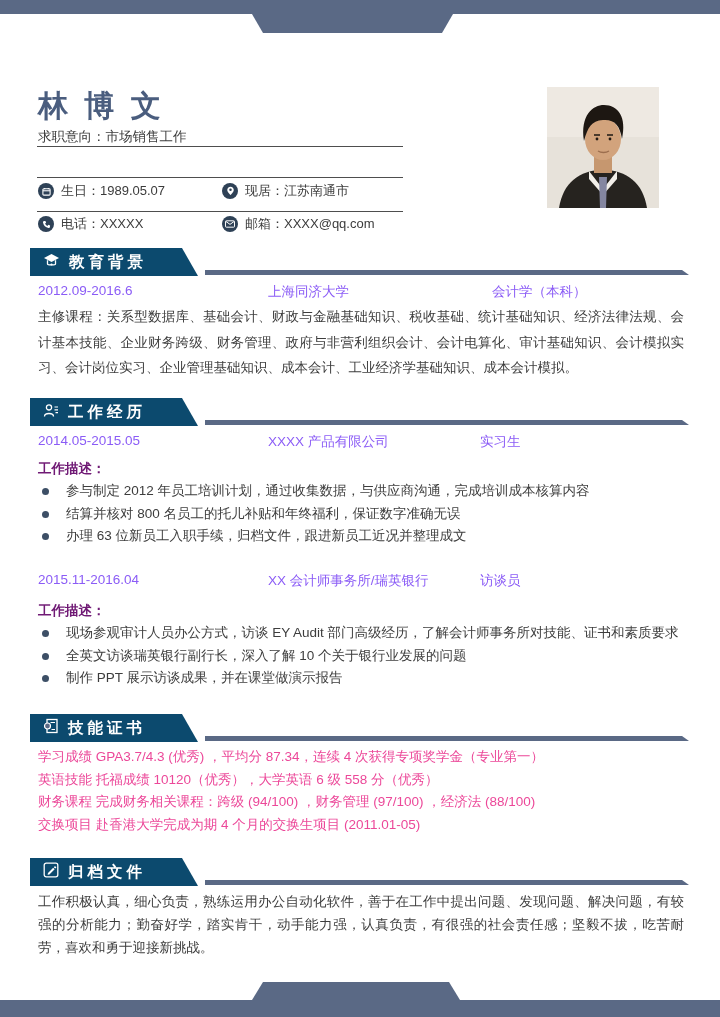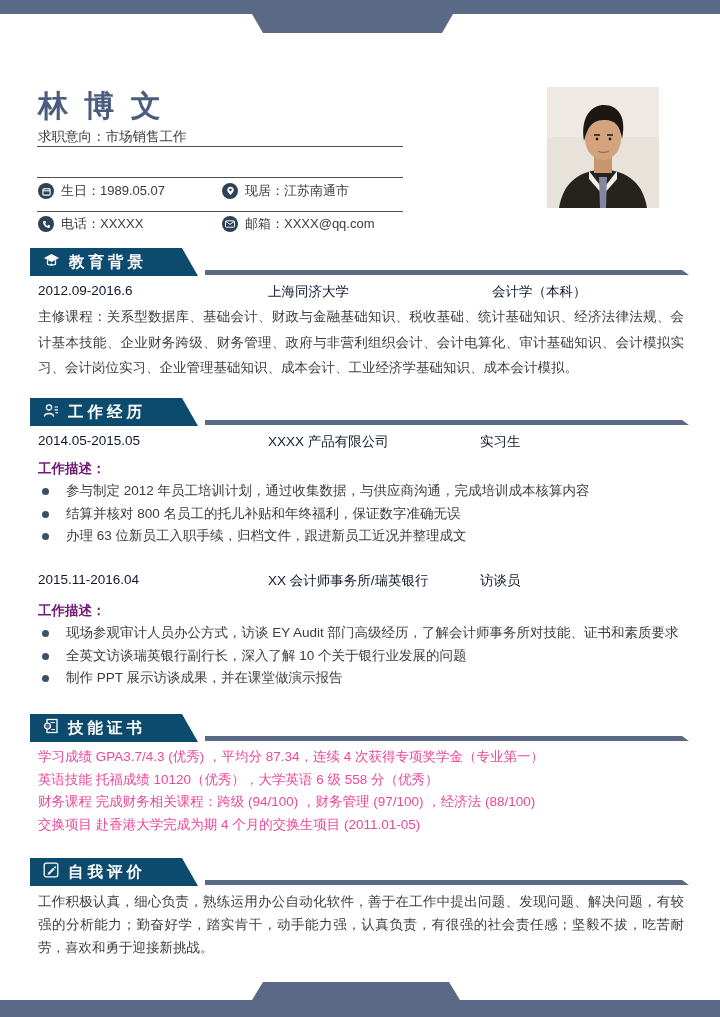--- a/index.html
+++ b/index.html
@@ -31,21 +31,21 @@
 
   
   .section{position:absolute;left:0;width:720px;}
   .banner{position:absolute;left:30px;top:0;height:28px;width:168px;background:#0c4a6e;
           clip-path:polygon(0 0,calc(100% - 16px) 0,100% 100%,0 100%);
           display:flex;align-items:center;gap:9px;padding-left:13px;box-sizing:border-box;}
   .banner .btxt{color:#ffffff;font-size:15.5px;font-weight:bold;letter-spacing:4px;}
   .bannerline{position:absolute;left:205px;top:22px;width:484px;height:5px;background:#5a6985;
           clip-path:polygon(0 0,calc(100% - 7px) 0,100% 100%,0 100%);}
 
-  .jobrow{position:absolute;left:38px;width:660px;height:18px;font-size:13.5px;color:#0f172a;}
+  .jobrow{position:absolute;left:38px;width:660px;height:18px;font-size:13.5px;color:#8b5cf6;}
   .jobrow span{position:absolute;top:0;white-space:nowrap;}
   .jr-a{left:0}.jr-b{left:230px}.jr-c{left:442px}
   .ed-c{left:454px}
 
   .para{position:absolute;left:38px;width:646px;font-size:13.5px;line-height:25.5px;color:#3d3d3d;text-align:justify;}
   .desclabel{position:absolute;left:38px;font-size:13.5px;font-weight:bold;color:#701a75;}
   .bullets{position:absolute;left:42px;width:640px;margin:0;padding:0;list-style:none;}
   .bullets li{position:relative;padding-left:24px;font-size:13.5px;line-height:22.5px;color:#3d3d3d;white-space:nowrap;}
   .bullets li .dot{position:absolute;left:0;top:8px;width:7px;height:7px;border-radius:50%;background:#3d4f66;}
   .skilllines{position:absolute;left:38px;width:650px;font-size:13.5px;line-height:22.5px;color:#ec4899;}
@@ -211,19 +211,19 @@
 
   <div class="section" style="top:856px;">
     <div class="banner" style="top:2px;">
       <span>
         <svg width="16" height="16" viewBox="0 0 16 16">
             <rect x="1.2" y="1.2" width="13.6" height="13.6" rx="2" fill="none" stroke="#fff" stroke-width="1.3"></rect>
             <path d="M5 11 L10.2 5.8 L11.6 7.2 L6.4 12.4 L4.6 12.8 Z" fill="#fff"></path>
             <path d="M10.8 5.2 L12 4 L13.4 5.4 L12.2 6.6 Z" fill="#fff"></path>
           </svg>
       </span>
-      <span class="btxt">自我评价</span>
+      <span class="btxt">归档文件</span>
     </div>
     <div class="bannerline" style="top:24px;"></div>
     <div class="para" style="top:34px;line-height:23px;">工作积极认真，细心负责，熟练运用办公自动化软件，善于在工作中提出问题、发现问题、解决问题，有较强的分析能力；勤奋好学，踏实肯干，动手能力强，认真负责，有很强的社会责任感；坚毅不拔，吃苦耐劳，喜欢和勇于迎接新挑战。</div>
   </div>
 
 </div>
 
 </body></html>

